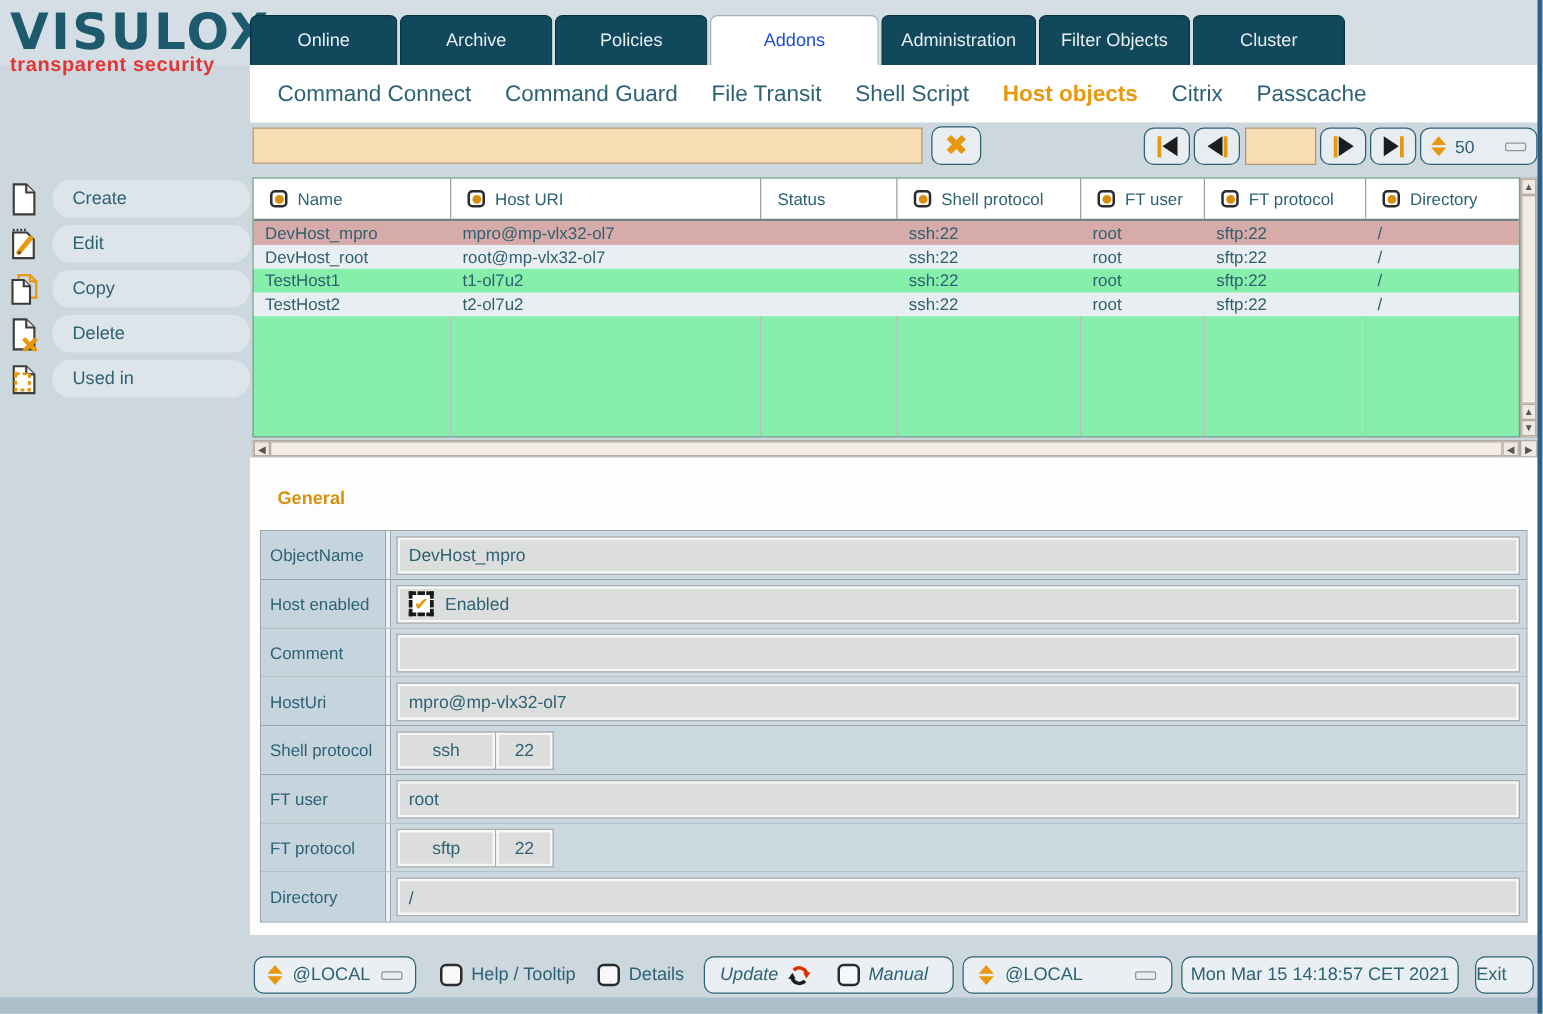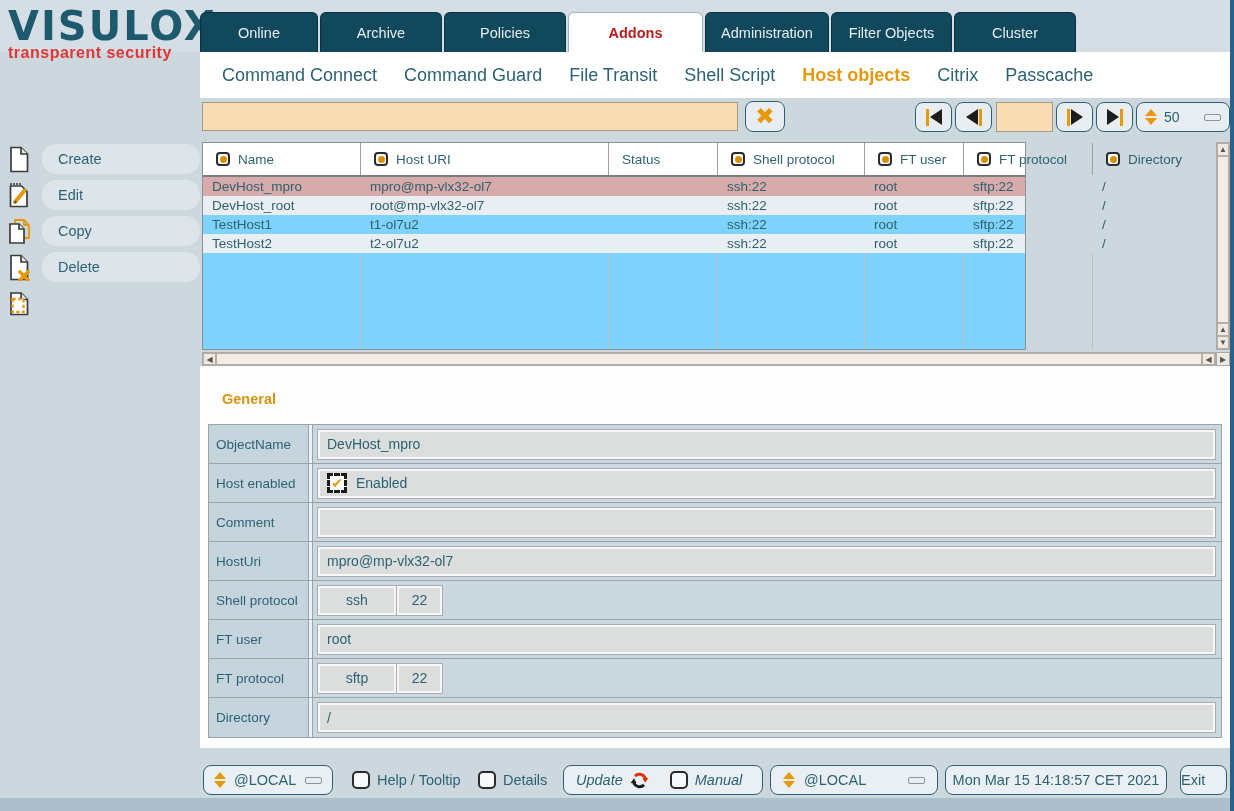--- a/index.html
+++ b/index.html
@@ -12,21 +12,21 @@
   .top-strip { position:absolute; left:0; top:0; width:1234px; height:52px; background:#d4dee4; }
   .logo { position:absolute; left:8px; top:8px; width:185px; }
   .logo-title { font-size:40px; font-weight:800; letter-spacing:2px; color:#1d5a6e; line-height:36px; font-family:"DejaVu Sans","Liberation Sans",sans-serif; }
   .logo-sub { font-size:16px; font-weight:700; color:#e23535; letter-spacing:.5px; }
   .tabs { position:absolute; left:200px; top:12px; height:40px; display:flex; }
   .tab {
     height:40px; background:#12485c; border:1px solid #0a3342; border-bottom:none;
     border-radius:6px 6px 0 0; margin-right:2px; color:#e6eef2; font-size:14.5px;
     display:flex; align-items:center; justify-content:center; cursor:default;
   }
-  .tab.active { background:#ffffff; color:#b91c1c; font-weight:700; height:41px; border-color:#9fb3bc; }
+  .tab.active { background:#ffffff; color:#1d4ed8; font-weight:400; height:41px; border-color:#9fb3bc; }
   .subnav {
     position:absolute; left:200px; top:52px; width:1030px; height:46px; background:#ffffff;
     display:flex; align-items:center; padding-left:22px; gap:27px; font-size:18px;
   }
   .subnav-item { color:#2d6274; }
   .subnav-item.active { color:#e8980c; font-weight:700; }
   
   .search-input {
     position:absolute; left:202px; top:102px; width:536px; height:29px;
     background:#f8ddb4; border:1px solid #a89a7e; font-size:14px; padding:0 8px; color:#444;
@@ -48,21 +48,21 @@
   .dia i { display:block; width:0; height:0; border-left:6px solid transparent; border-right:6px solid transparent; }
   .dia .up { border-bottom:7px solid #e8980c; }
   .dia .dn { border-top:7px solid #e8980c; }
   .dash-ic { width:17px; height:7px; background:#e9eef1; border:1px solid #8a979e; border-radius:2px; margin-left:auto; }
   .size-val { font-size:14px; color:#2d6274; }
   
   .side-item { position:absolute; left:8px; width:192px; height:30px; display:flex; align-items:center; }
   .side-ic { width:26px; height:28px; flex:0 0 26px; display:flex; align-items:center; }
   .side-pill { margin-left:8px; flex:1; height:30px; background:#dde5ea; border-radius:14px; display:flex; align-items:center; padding-left:16px; font-size:14.5px; color:#2d6274; }
   
-  .grid-wrap { position:absolute; left:202px; top:142px; width:824px; height:208px; background:#7dd3fc; border:1px solid #8a9297; display:flex; flex-direction:column; }
+  .grid-wrap { position:absolute; left:202px; top:142px; width:1014px; height:208px; background:#86efac; border:1px solid #8a9297; display:flex; flex-direction:column; }
   .grid-head { display:flex; height:34px; border-bottom:2px solid #767f84; background:#fff; flex:0 0 34px; }
   .gh-cell { display:flex; align-items:center; padding-left:13px; font-size:13.5px; color:#2d6274; border-right:1px solid #9aa2a7; }
   .gh-cell:last-child { border-right:none; }
   .colicon { width:14px; height:14px; border:2px solid #2b2b2b; border-radius:4px; background:#fff; display:inline-flex; align-items:center; justify-content:center; margin-right:8px; flex:0 0 14px; }
   .colicon::after { content:''; width:7px; height:7px; border-radius:50%; background:#d98e0b; }
   .grid-row { display:flex; height:19px; flex:0 0 19px; font-size:13.5px; color:#30606f; }
   .gr-cell { display:flex; align-items:center; padding-left:9px; overflow:hidden; white-space:nowrap; }
   .grid-row.even { background:#e9eef2; }
   .grid-row.selected { background:#d8abab; }
   .grid-fill { display:flex; flex:1; }
@@ -200,20 +200,21 @@
       <span class="side-pill">Delete</span>
     </div>
     <div class="side-item" style="top: 288px;">
       <span class="side-ic">
         <svg width="23" height="27" viewBox="0 0 23 27">
           <path d="M3 3 h10 l6.5 6.5 v15 h-16.5 z" fill="#fff" stroke="#3c3c3c" stroke-width="1.7"></path>
           <path d="M13 3 v6.5 h6.5" fill="#e8e8e8" stroke="#3c3c3c" stroke-width="1.7"></path>
           <rect x="4.5" y="9" width="11" height="13" fill="#fff" stroke="#e8980c" stroke-width="2.4" stroke-dasharray="3.2 2.4"></rect>
         </svg>
       </span>
+      <span class="side-pill">Used in</span>
     </div>
   </div>
 
 <div class="grid-wrap">
   <div class="grid-head" id="grid-head">
       <div class="gh-cell" style="width: 158px; flex: 0 0 158px;">
         <span class="colicon"></span>
         <span>Name</span>
       </div>
       <div class="gh-cell" style="width: 248px; flex: 0 0 248px;">

